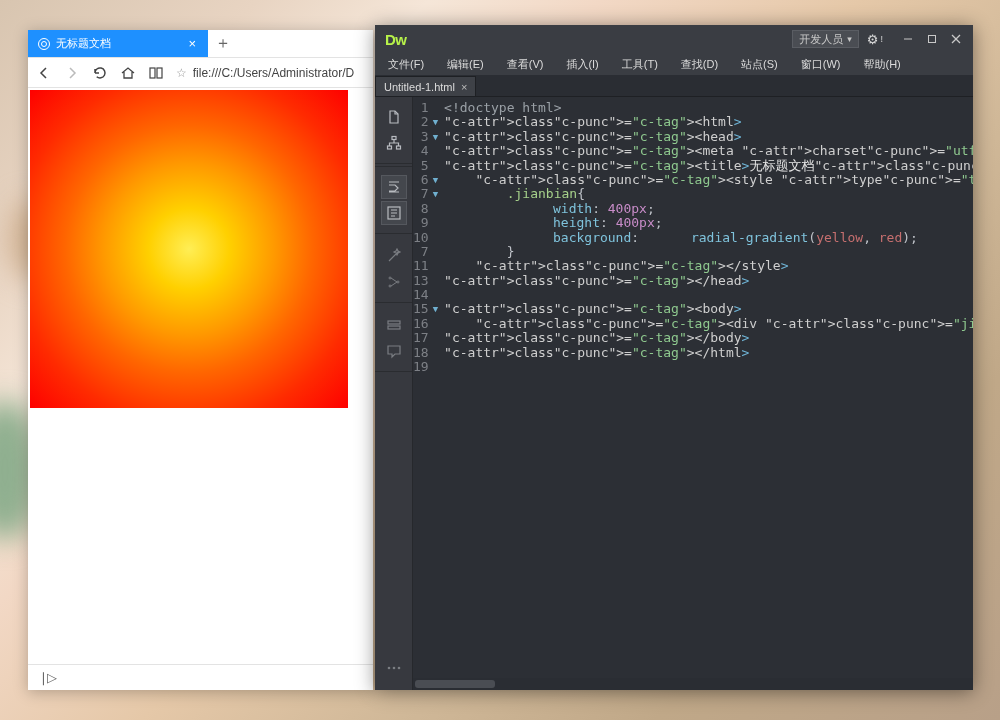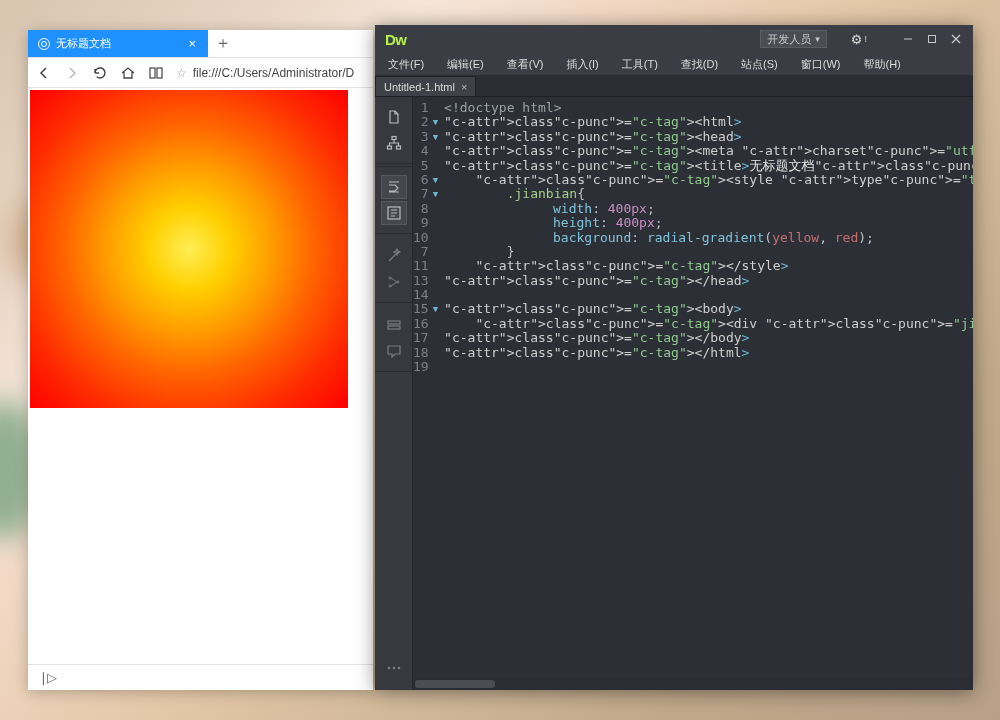--- a/index.html
+++ b/index.html
@@ -47,21 +47,21 @@
   
   .dw {
     position:absolute; left:375px; top:25px; width:598px; height:665px;
     background:#8b5cf6; box-shadow:0 2px 18px rgba(0,0,0,0.45);
     display:flex; flex-direction:column; color:#cfcfcf;
   }
   .titlebar {
     height:28px; background:#3a3d43; display:flex; align-items:center; justify-content:space-between; padding:0 6px 0 10px;
   }
   .dw-logo { font-family:"Arial Black",sans-serif; font-size:15px; font-weight:900; color:#b7f24a; letter-spacing:-0.5px;}
-  .title-right { display:flex; align-items:center; gap:24px; }
+  .title-right { display:flex; align-items:center; gap:8px; }
   .title-dd { background:#4a4d53; border:1px solid #5a5d63; color:#c8c8c8; font-size:11px; height:18px; padding:1px 6px; display:flex; align-items:center; gap:4px; cursor:pointer;}
   .title-dd .caret{ font-size:9px;}
   .gears { color:#d8d8d8; font-size:13px; cursor:pointer; display:flex; align-items:center; gap:2px;}
   .gears sub{ font-size:9px; vertical-align:sub;}
   .winctl { display:flex; gap:2px; margin-left:6px;}
   .winbtn { width:22px; height:18px; display:flex; align-items:center; justify-content:center; cursor:pointer; color:#c8c8c8;}
   .winbtn svg { width:10px; height:10px; }
   .menubar {
     height:22px; background:#3a3d43; display:flex; align-items:center; gap:9px; padding:0 6px; font-size:11px; color:#dcdcdc;
   }
@@ -95,21 +95,21 @@
   .gutter-fold { width:12px; color:#70b0d0; font-size:9px; user-select:none;}
   .gutter-ln div, .gutter-fold div, .code-lines > div { height:14.4px; }
   .code-lines { white-space:pre; padding-left:6px; }
   
   .c-doctype{ color:#9aa0a6;}
   .c-tag{ color:#6fb4d6;}
   .c-str{ color:#8fc98f;}
   .c-sel{ color:#a6d18b;}
   .c-prop{ color:#7fc3dc;margin-left:15px;}
   .c-num{ color:#c88cc8;}
-  .c-func{ color:#7fc3dc;}
+  .c-func{ color:#7fc3dc;margin-left:44px;}
   .c-kw{ color:#c66f6f;}
   .c-text{ color:#e6e6e6;}
   .c-punc{ color:#bfc3c9;}
   .hscroll { height:12px; background:#2a2d33; }
   .hscroll .thumb{ height:8px; margin:2px; width:80px; background:#4a4d53; border-radius:3px;}
 </style>
 </head>
 <body>
 <div class="desktop-blob blob1"></div>
 <div class="desktop-blob blob2"></div>

